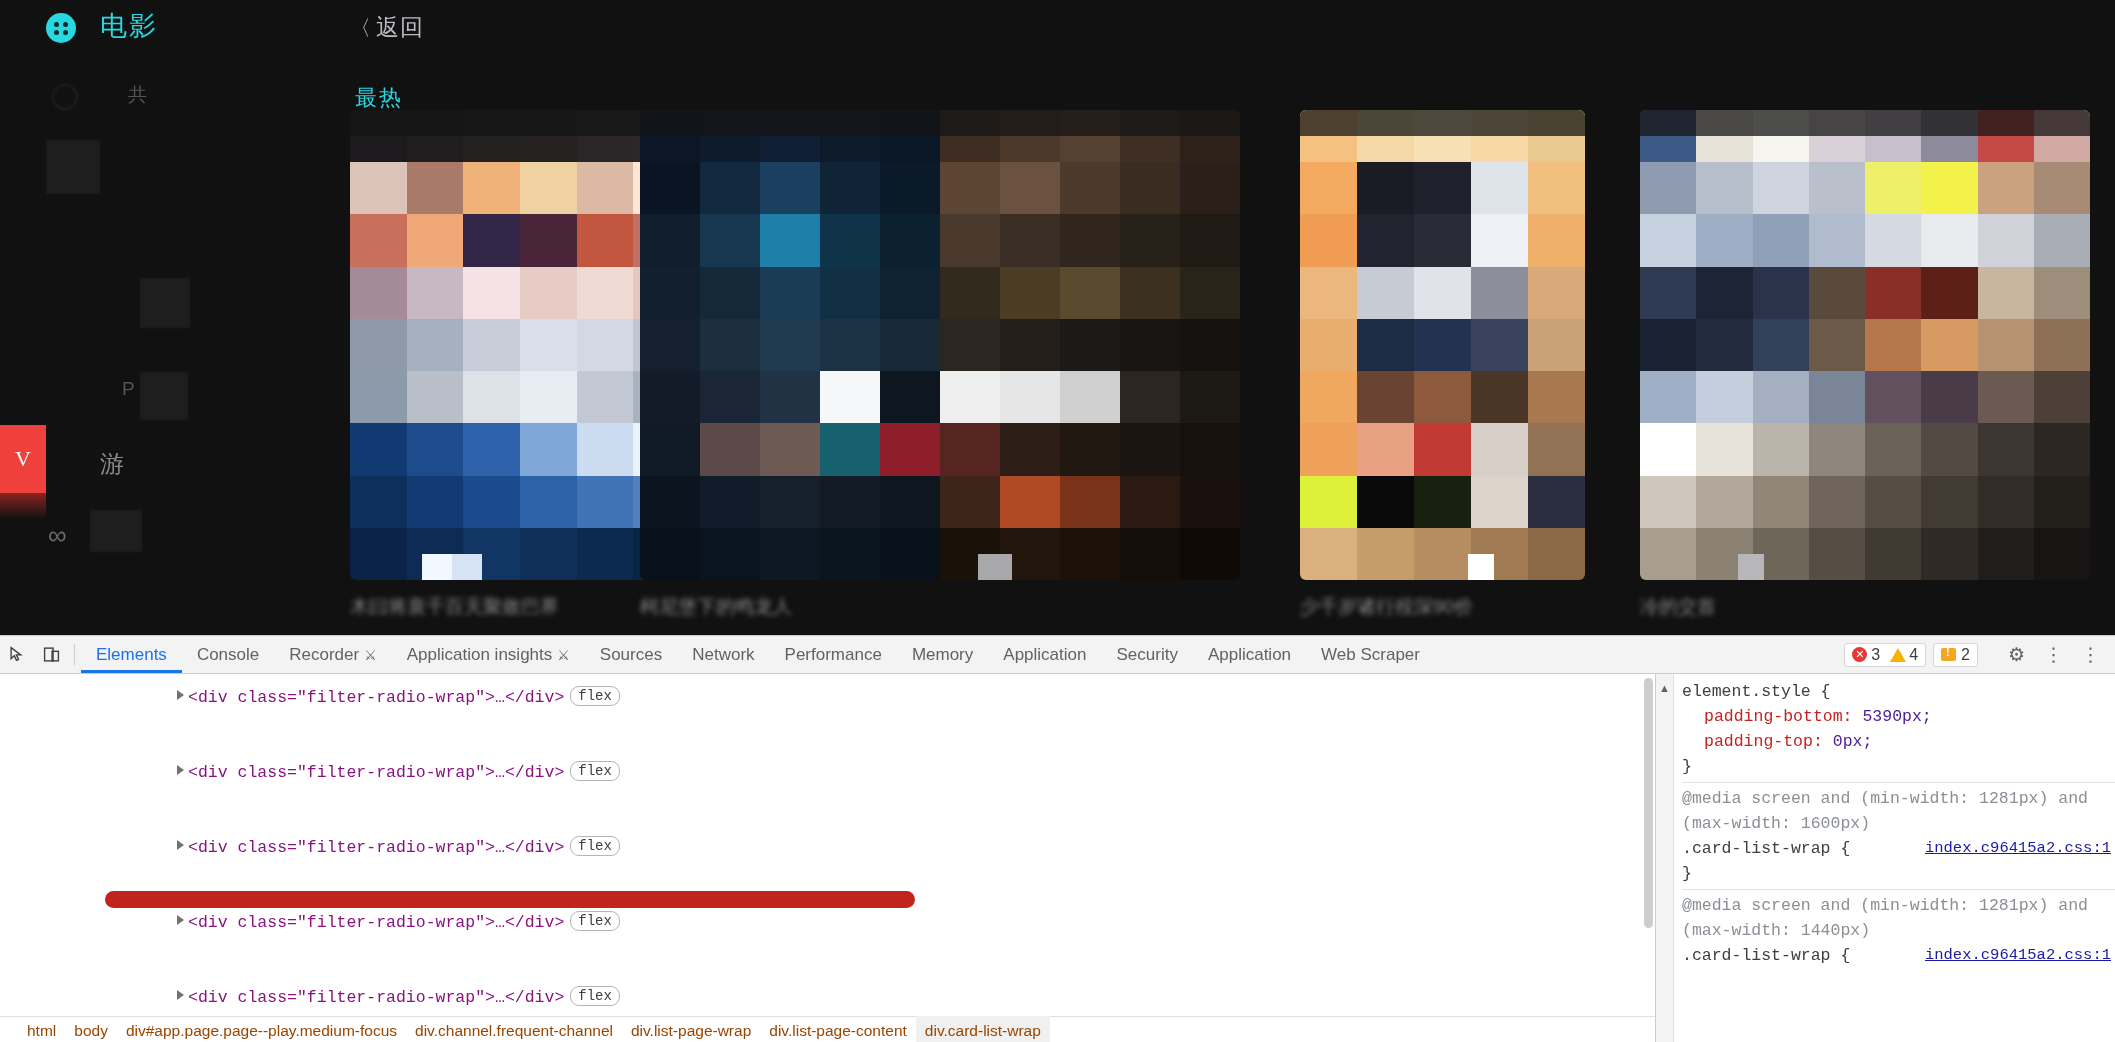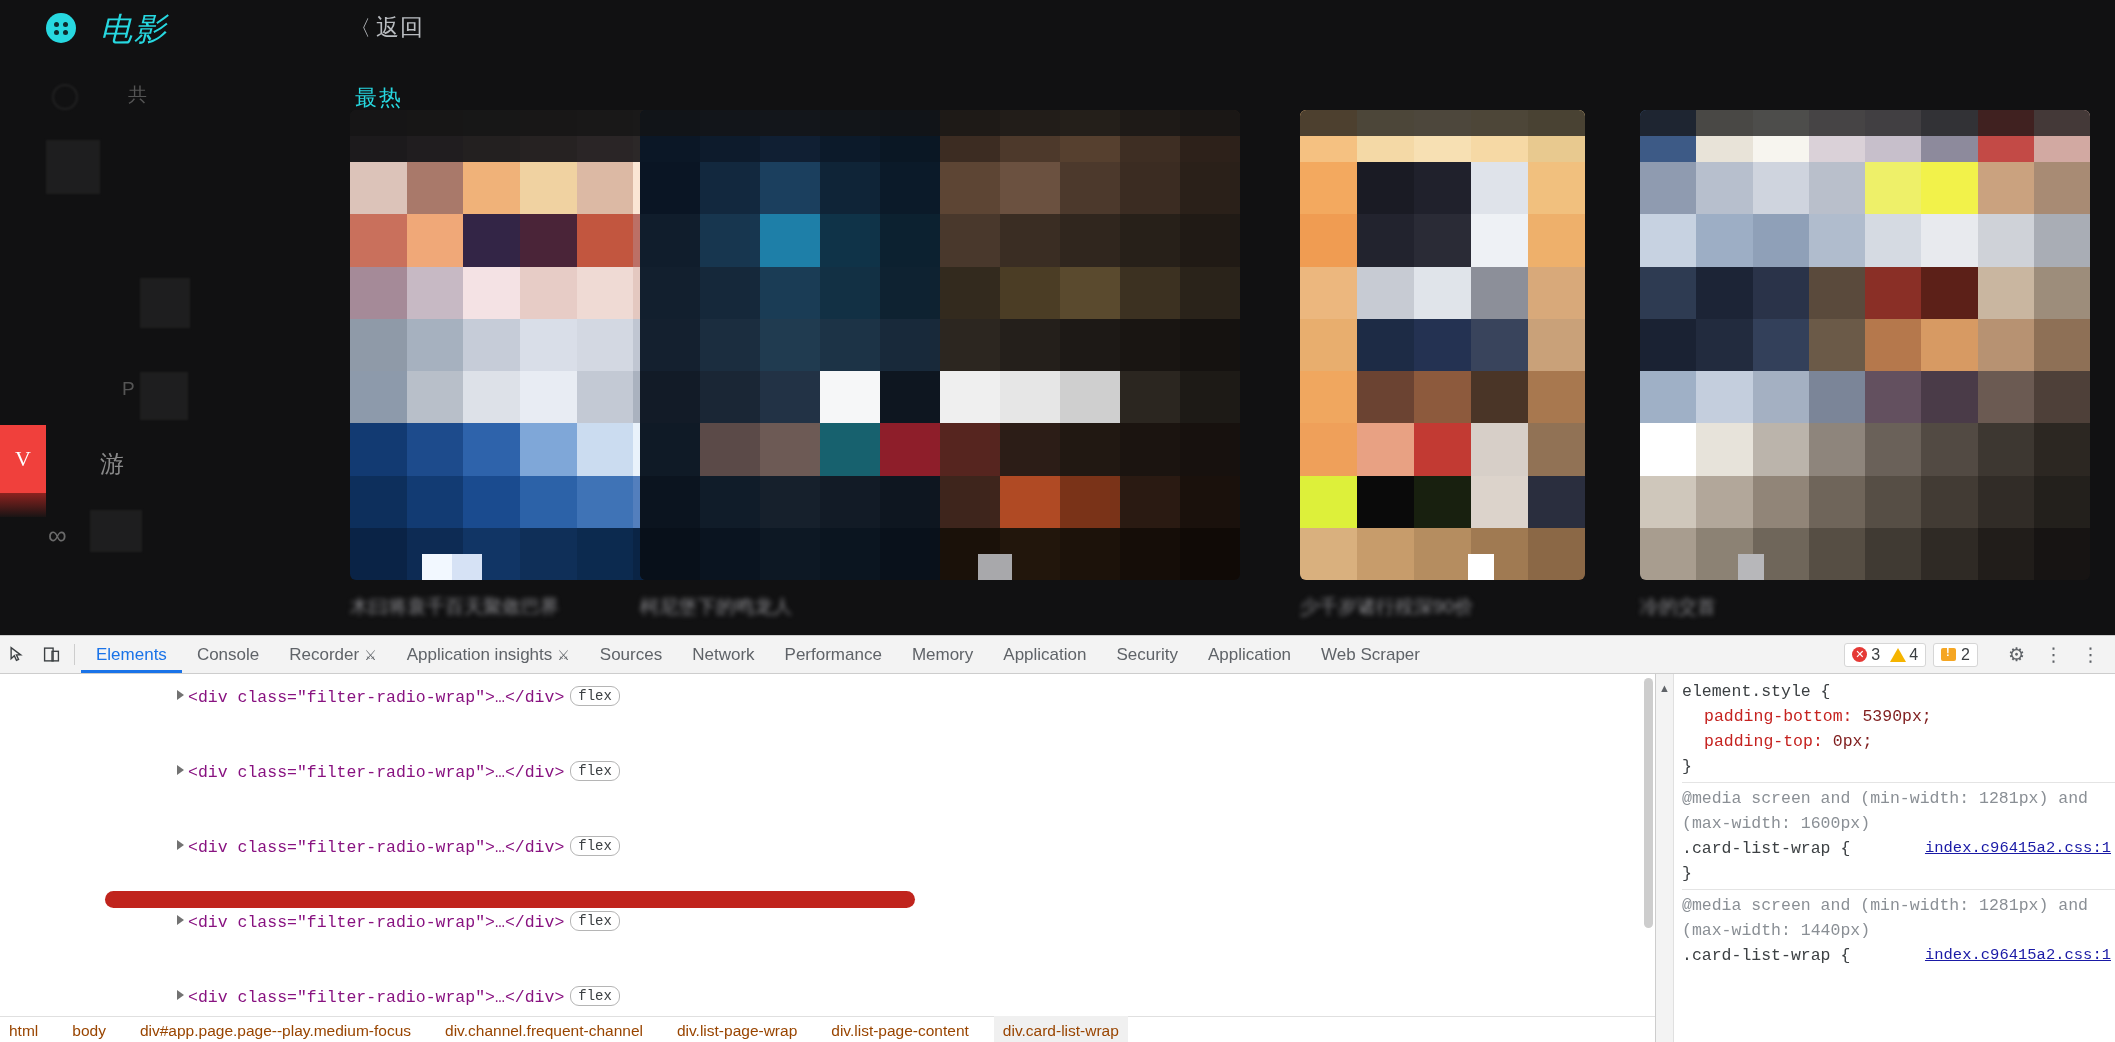--- a/index.html
+++ b/index.html
@@ -27,21 +27,21 @@
     background: #27d8e0;
   }
   .logo-dot::before, .logo-dot::after {
     content: ""; position: absolute; border-radius: 50%;
     background: #0d2b2e;
   }
   .logo-dot::before { width: 5px; height: 5px; left: 8px; top: 9px;
     box-shadow: 9px 0 0 #0d2b2e, 0 8px 0 #0d2b2e, 9px 8px 0 #0d2b2e; }
   .channel-title {
     position: absolute; left: 100px; top: 8px;
-    font-size: 32px; color: #27d8e0; letter-spacing: 2px; font-style: italic;
+    font-size: 27px; color: #27d8e0; letter-spacing: 2px;
   }
   .back-btn {
     position: absolute; left: 350px; top: 12px;
     font-size: 23px; color: #b9bcc0; letter-spacing: 1px;
     cursor: pointer;
   }
   .back-chevron { color: #b9bcc0; margin-right: 4px; font-size: 21px;}
 
   
   .ghost {
@@ -211,34 +211,34 @@
   }
   .plus { font-size: 18px; color: #5f6368; cursor: pointer; }
   .tool-ic { font-size: 15px; color: #5f6368; cursor: pointer; }
   .styles-body {
     flex: 1; overflow: hidden; padding: 5px 0 0 8px;
     font-family: "Liberation Mono", monospace;
     font-size: 16.5px; line-height: 25px; color: #3c4043;
   }
   .css-sel { color: #3c4043; }
   .css-prop { color: #c5221f; }
-  .css-val { color: #7f1d1d; margin-top: 40px; }
+  .css-val { color: #4c1d95; margin-top: 40px; }
   .css-media { color: #8a8f95; }
   .css-src {
     float: right; color: #1a1aa6; text-decoration: underline;
     font-size: 15.5px; margin-right: 4px; cursor: pointer;
   }
   .rule-block { border-bottom: 1px solid #e4e4e4; padding-bottom: 3px; margin-bottom: 3px; }
   .ind { padding-left: 22px; }
 
   #breadcrumb {
     position: absolute; left: 0; bottom: 0; width: 1655px; height: 27px;
     background: #fff; border-top: 1px solid #e0e0e0;
-    display: flex; align-items: center; padding-left: 0;
-    font-family: "Liberation Sans", sans-serif; font-size: 15.5px; gap: 16px;
+    display: flex; align-items: center; padding-left: 18px;
+    font-family: "Liberation Sans", sans-serif; font-size: 15.5px;
   }
   .crumb { padding: 2px 9px; color: #994500; cursor: pointer; white-space: nowrap;}
   .crumb.selected { background: #f0f0f0; }
 </style>
 </head>
 <body>
 
 <div id="root">
 
   <div id="page">

